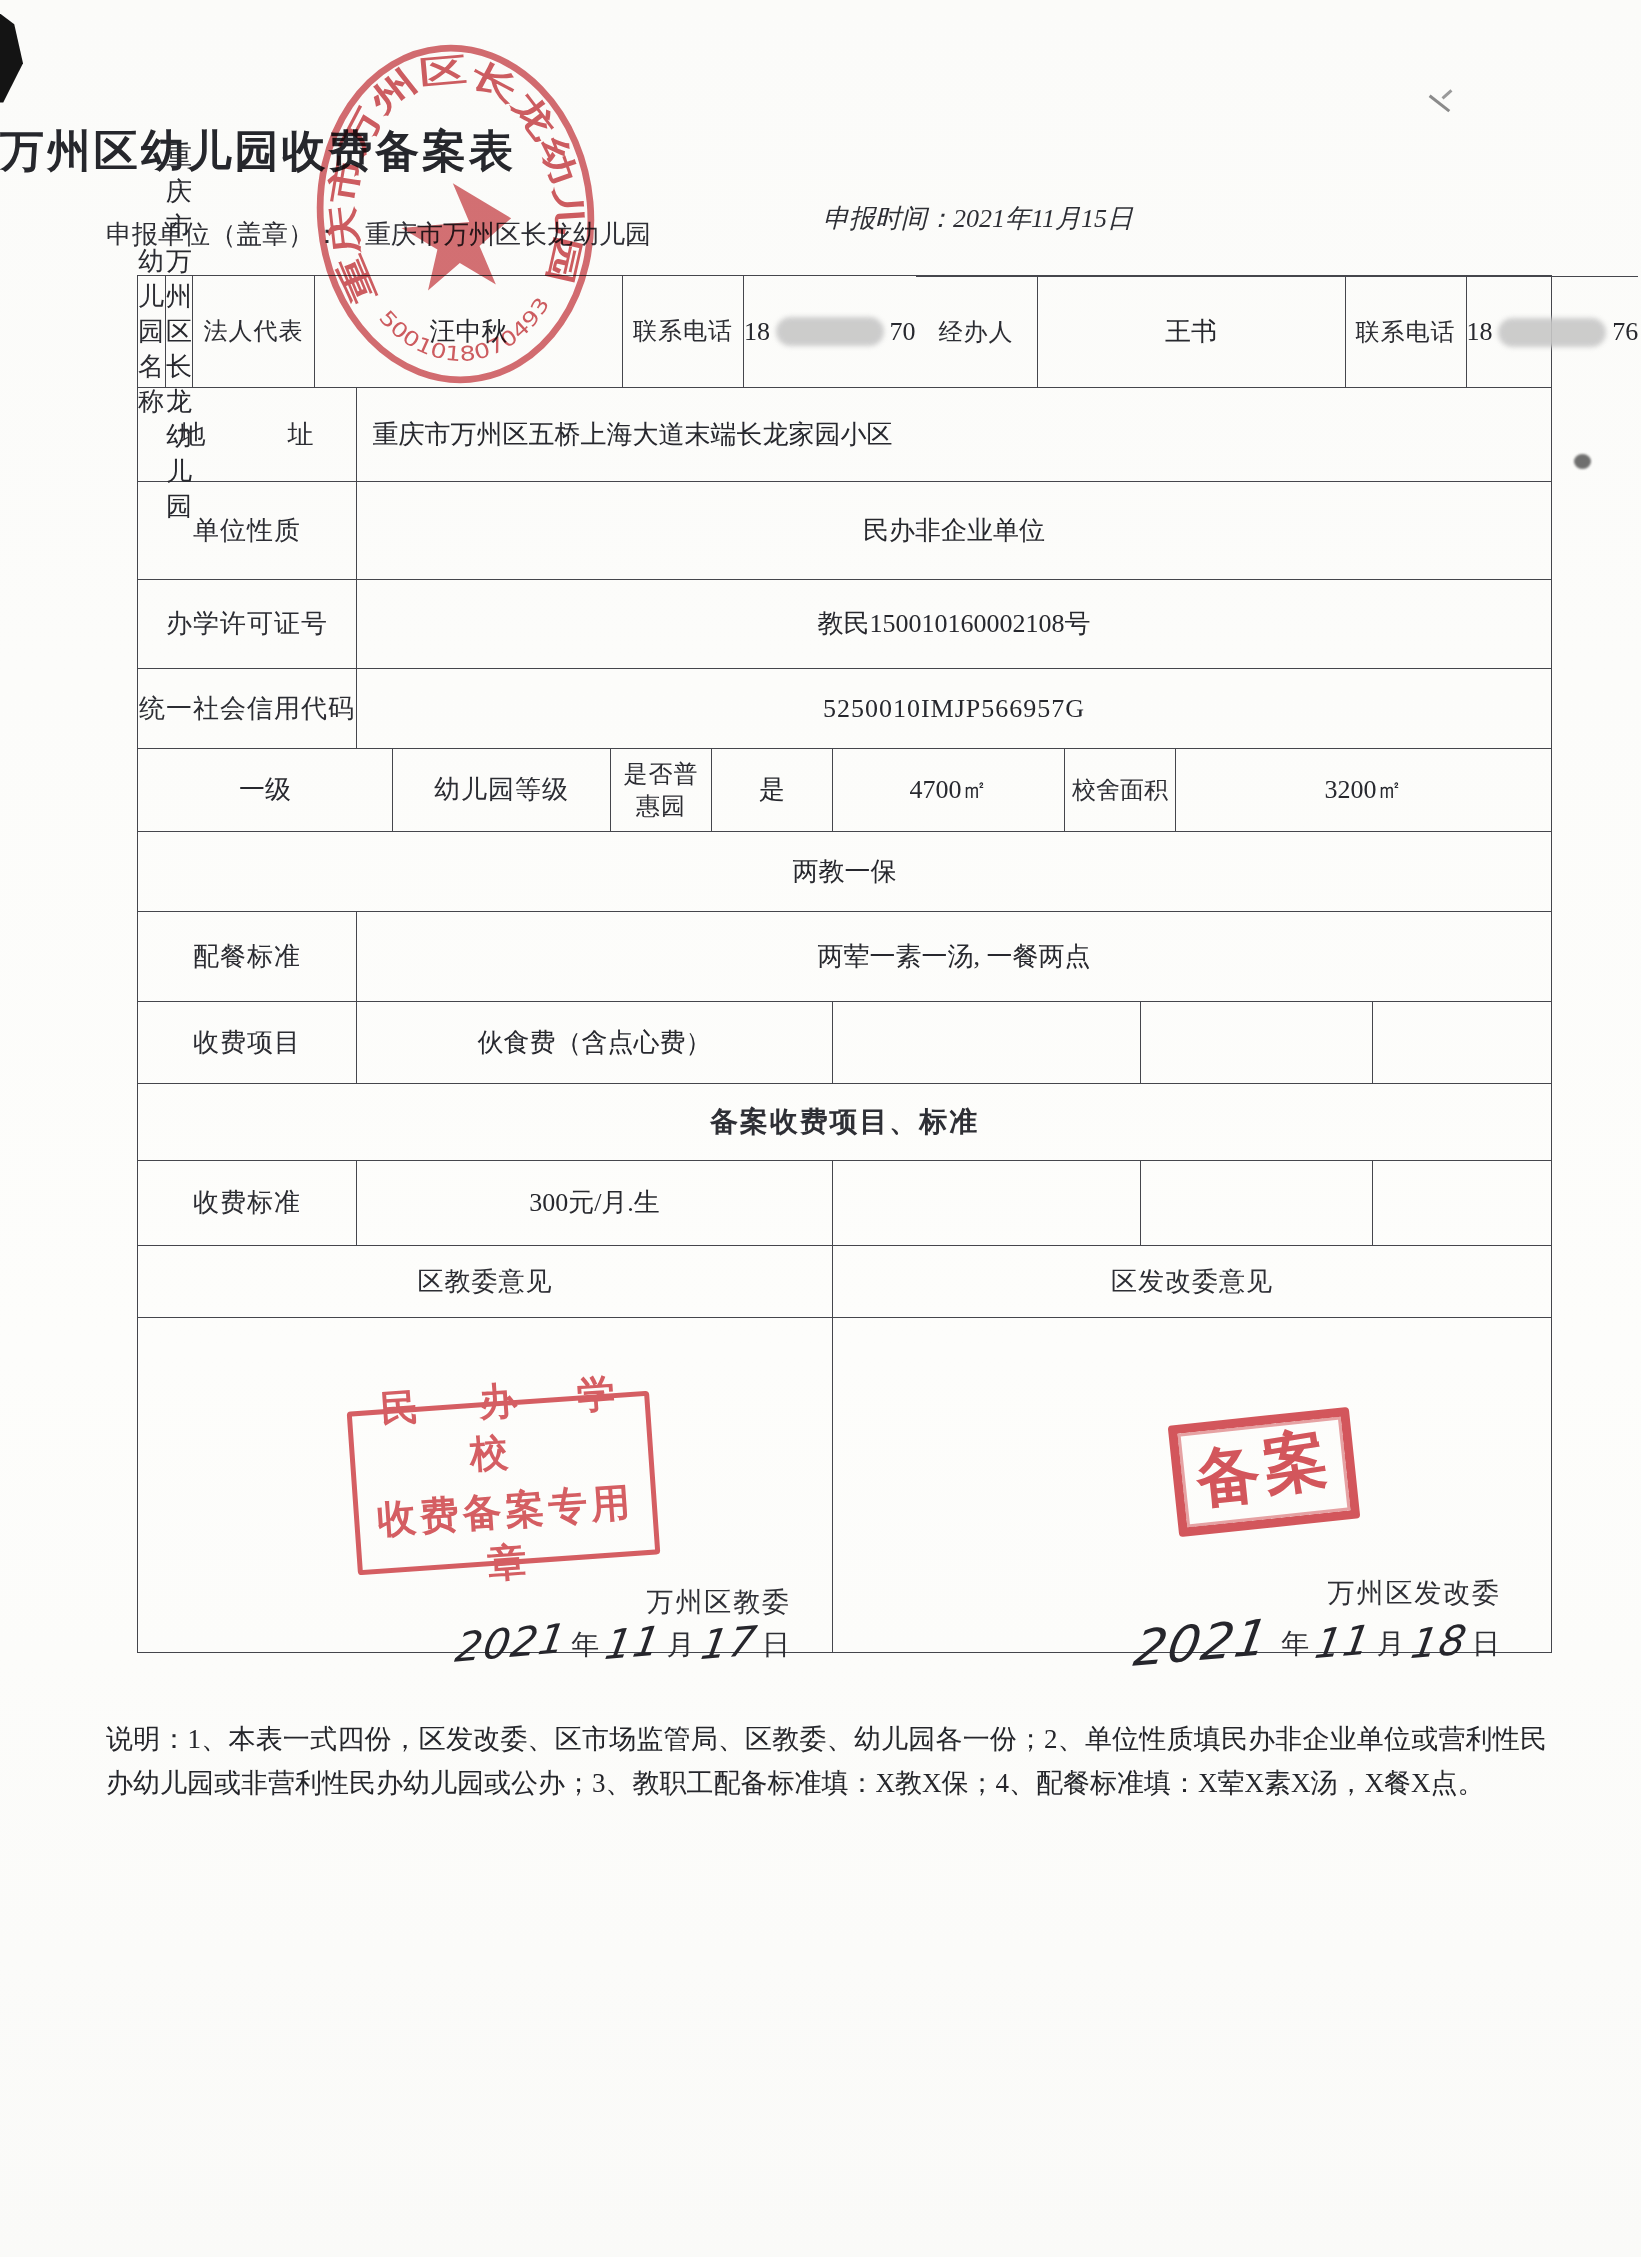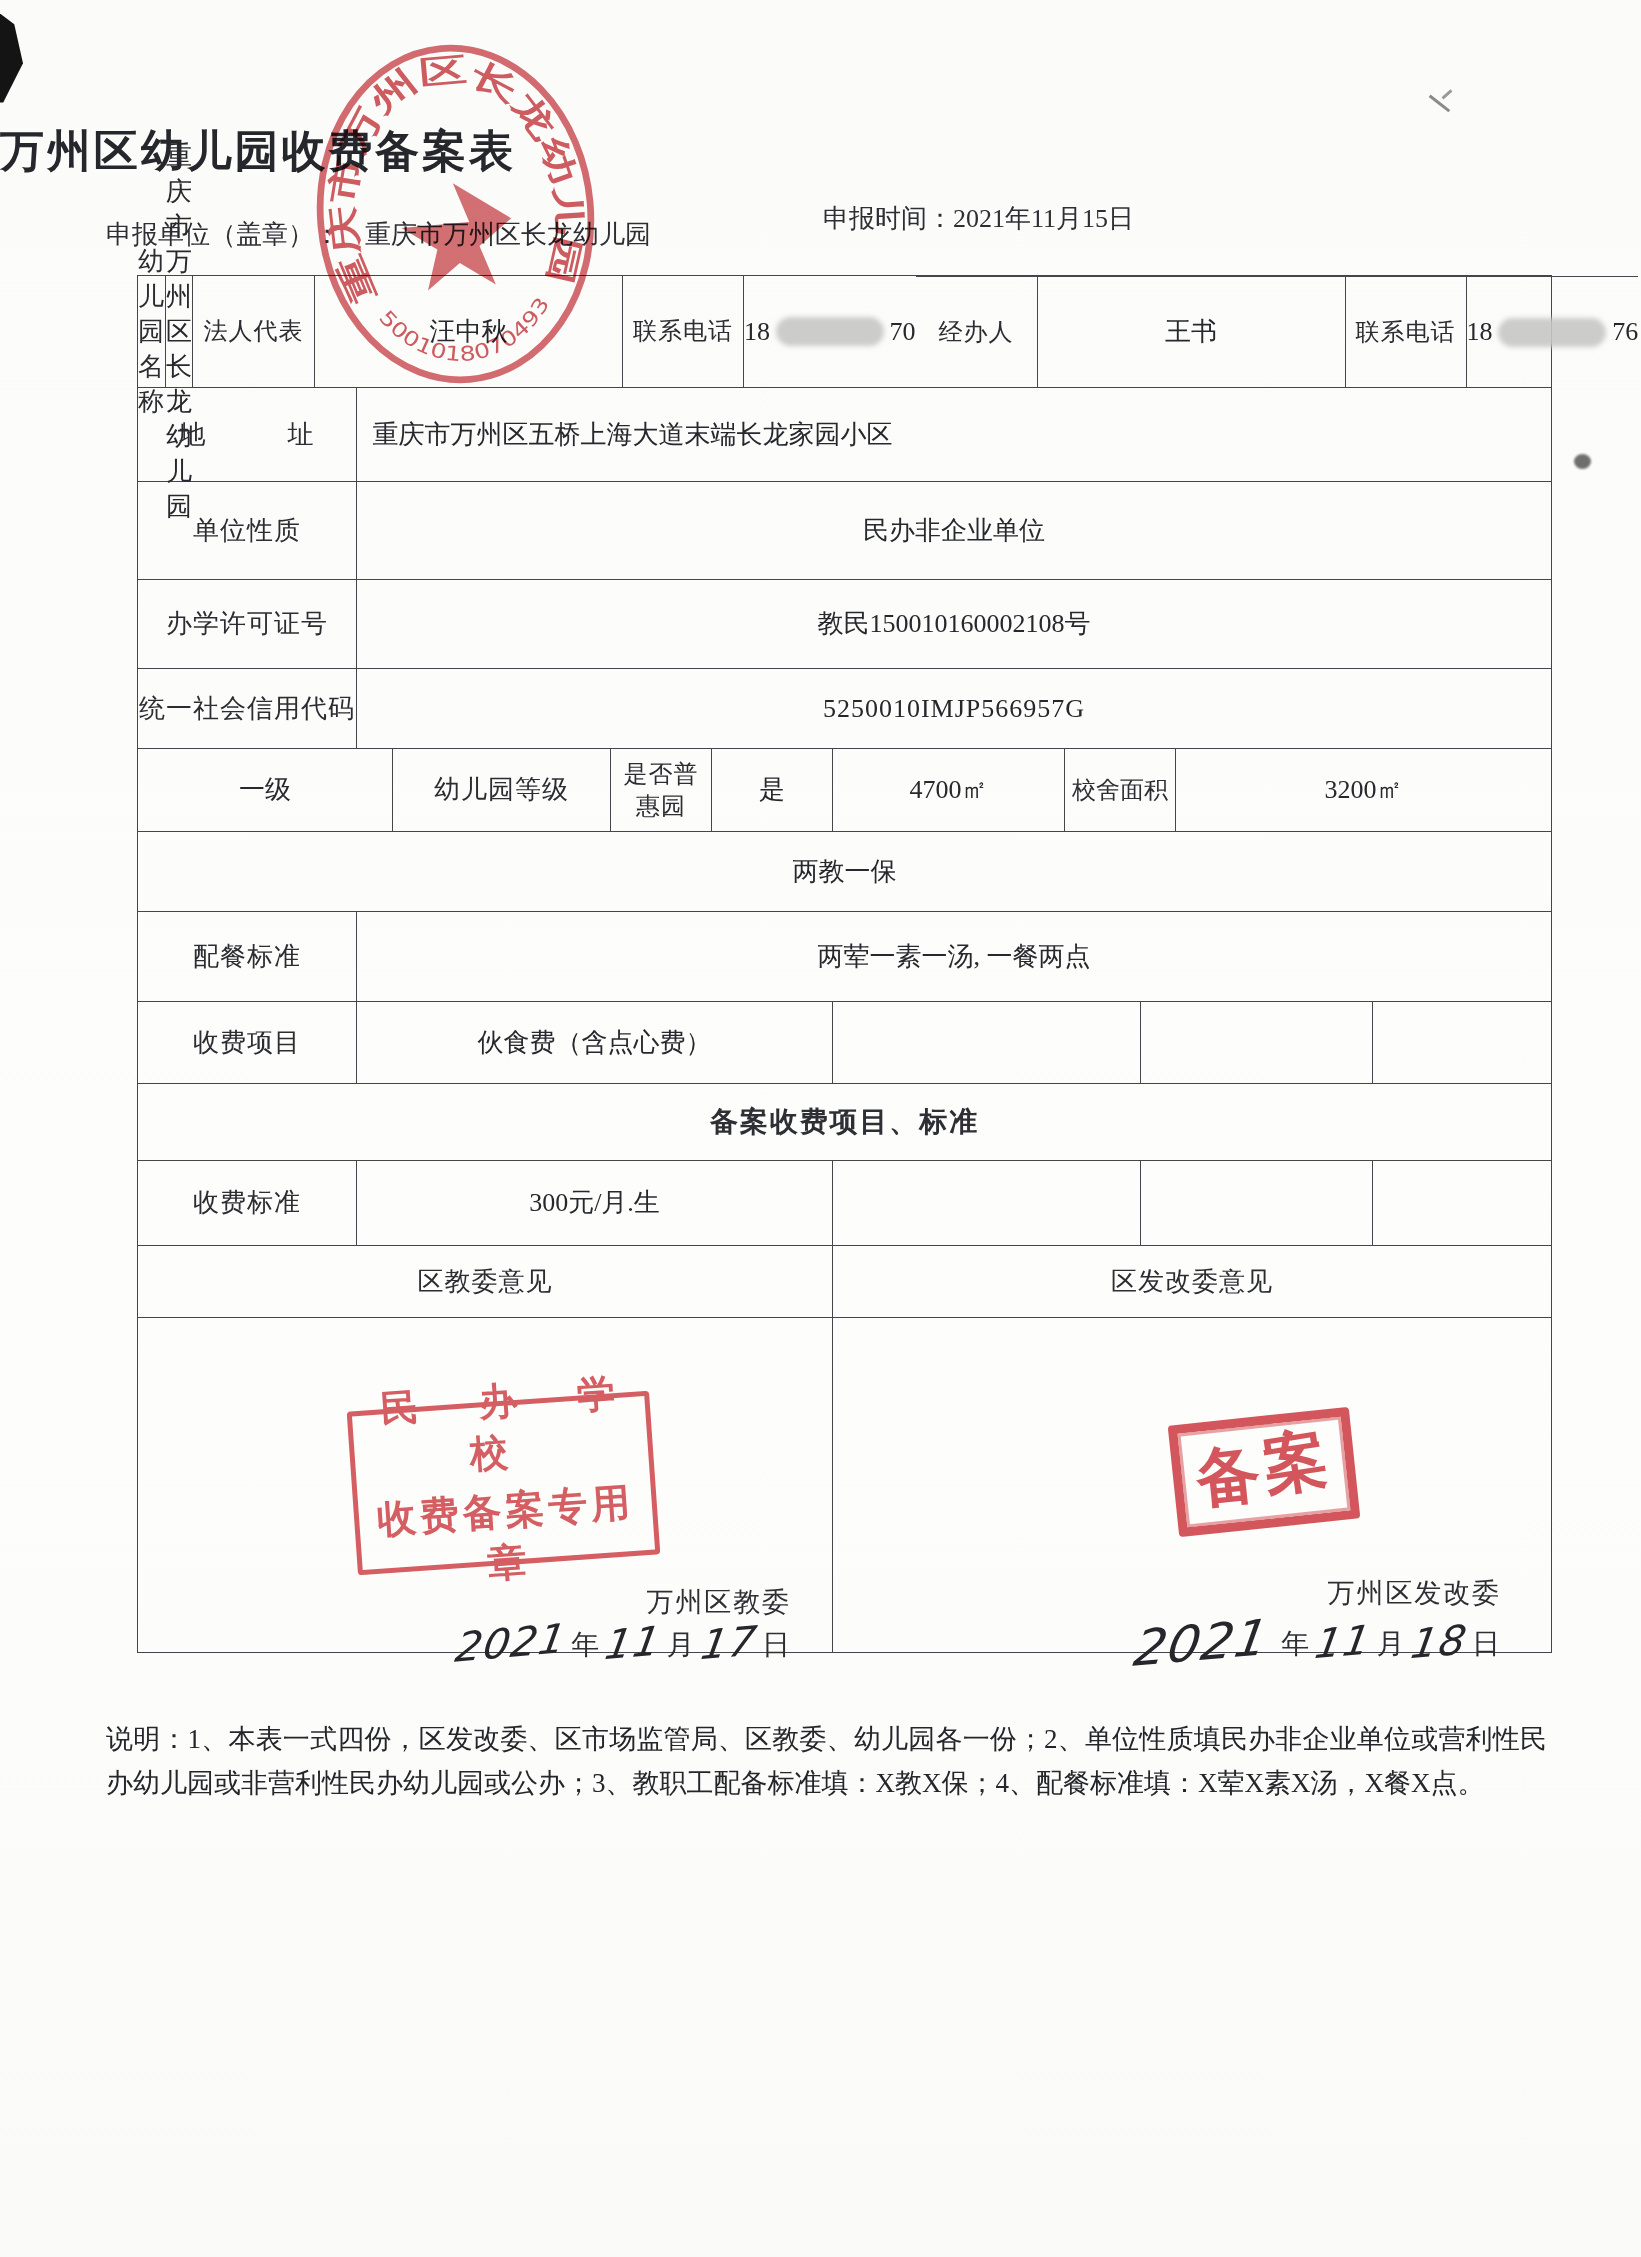--- a/index.html
+++ b/index.html
@@ -12,21 +12,21 @@
   }
   
   .title{
     position:absolute;left:0;top:122px;width:1641px;text-align:left;
     font-family:"Liberation Sans","DejaVu Sans",sans-serif;
     font-size:44px;font-weight:bold;letter-spacing:2.9px;color:#26272c;
   }
   .declare-line{position:absolute;top:201px;left:0;width:1641px;font-size:26px;}
   .declare-unit{position:absolute;left:106px;top:16px;}
   .declare-unit .v{margin-left:25px;}
-  .declare-time{position:absolute;left:823px;top:0;}
+  .declare-time{position:absolute;left:823px;top:0;font-style:italic;}
   
   .tbl{
     position:absolute;left:137px;top:275px;width:1415px;
     border:1.9px solid #45464c;box-sizing:border-box;background:transparent;
   }
   .trow{display:flex;box-sizing:border-box;border-top:1.9px solid #45464c;}
   .trow:first-child{border-top:none;}
   .c{
     box-sizing:border-box;border-left:1.9px solid #45464c;
     display:flex;align-items:center;justify-content:center;

